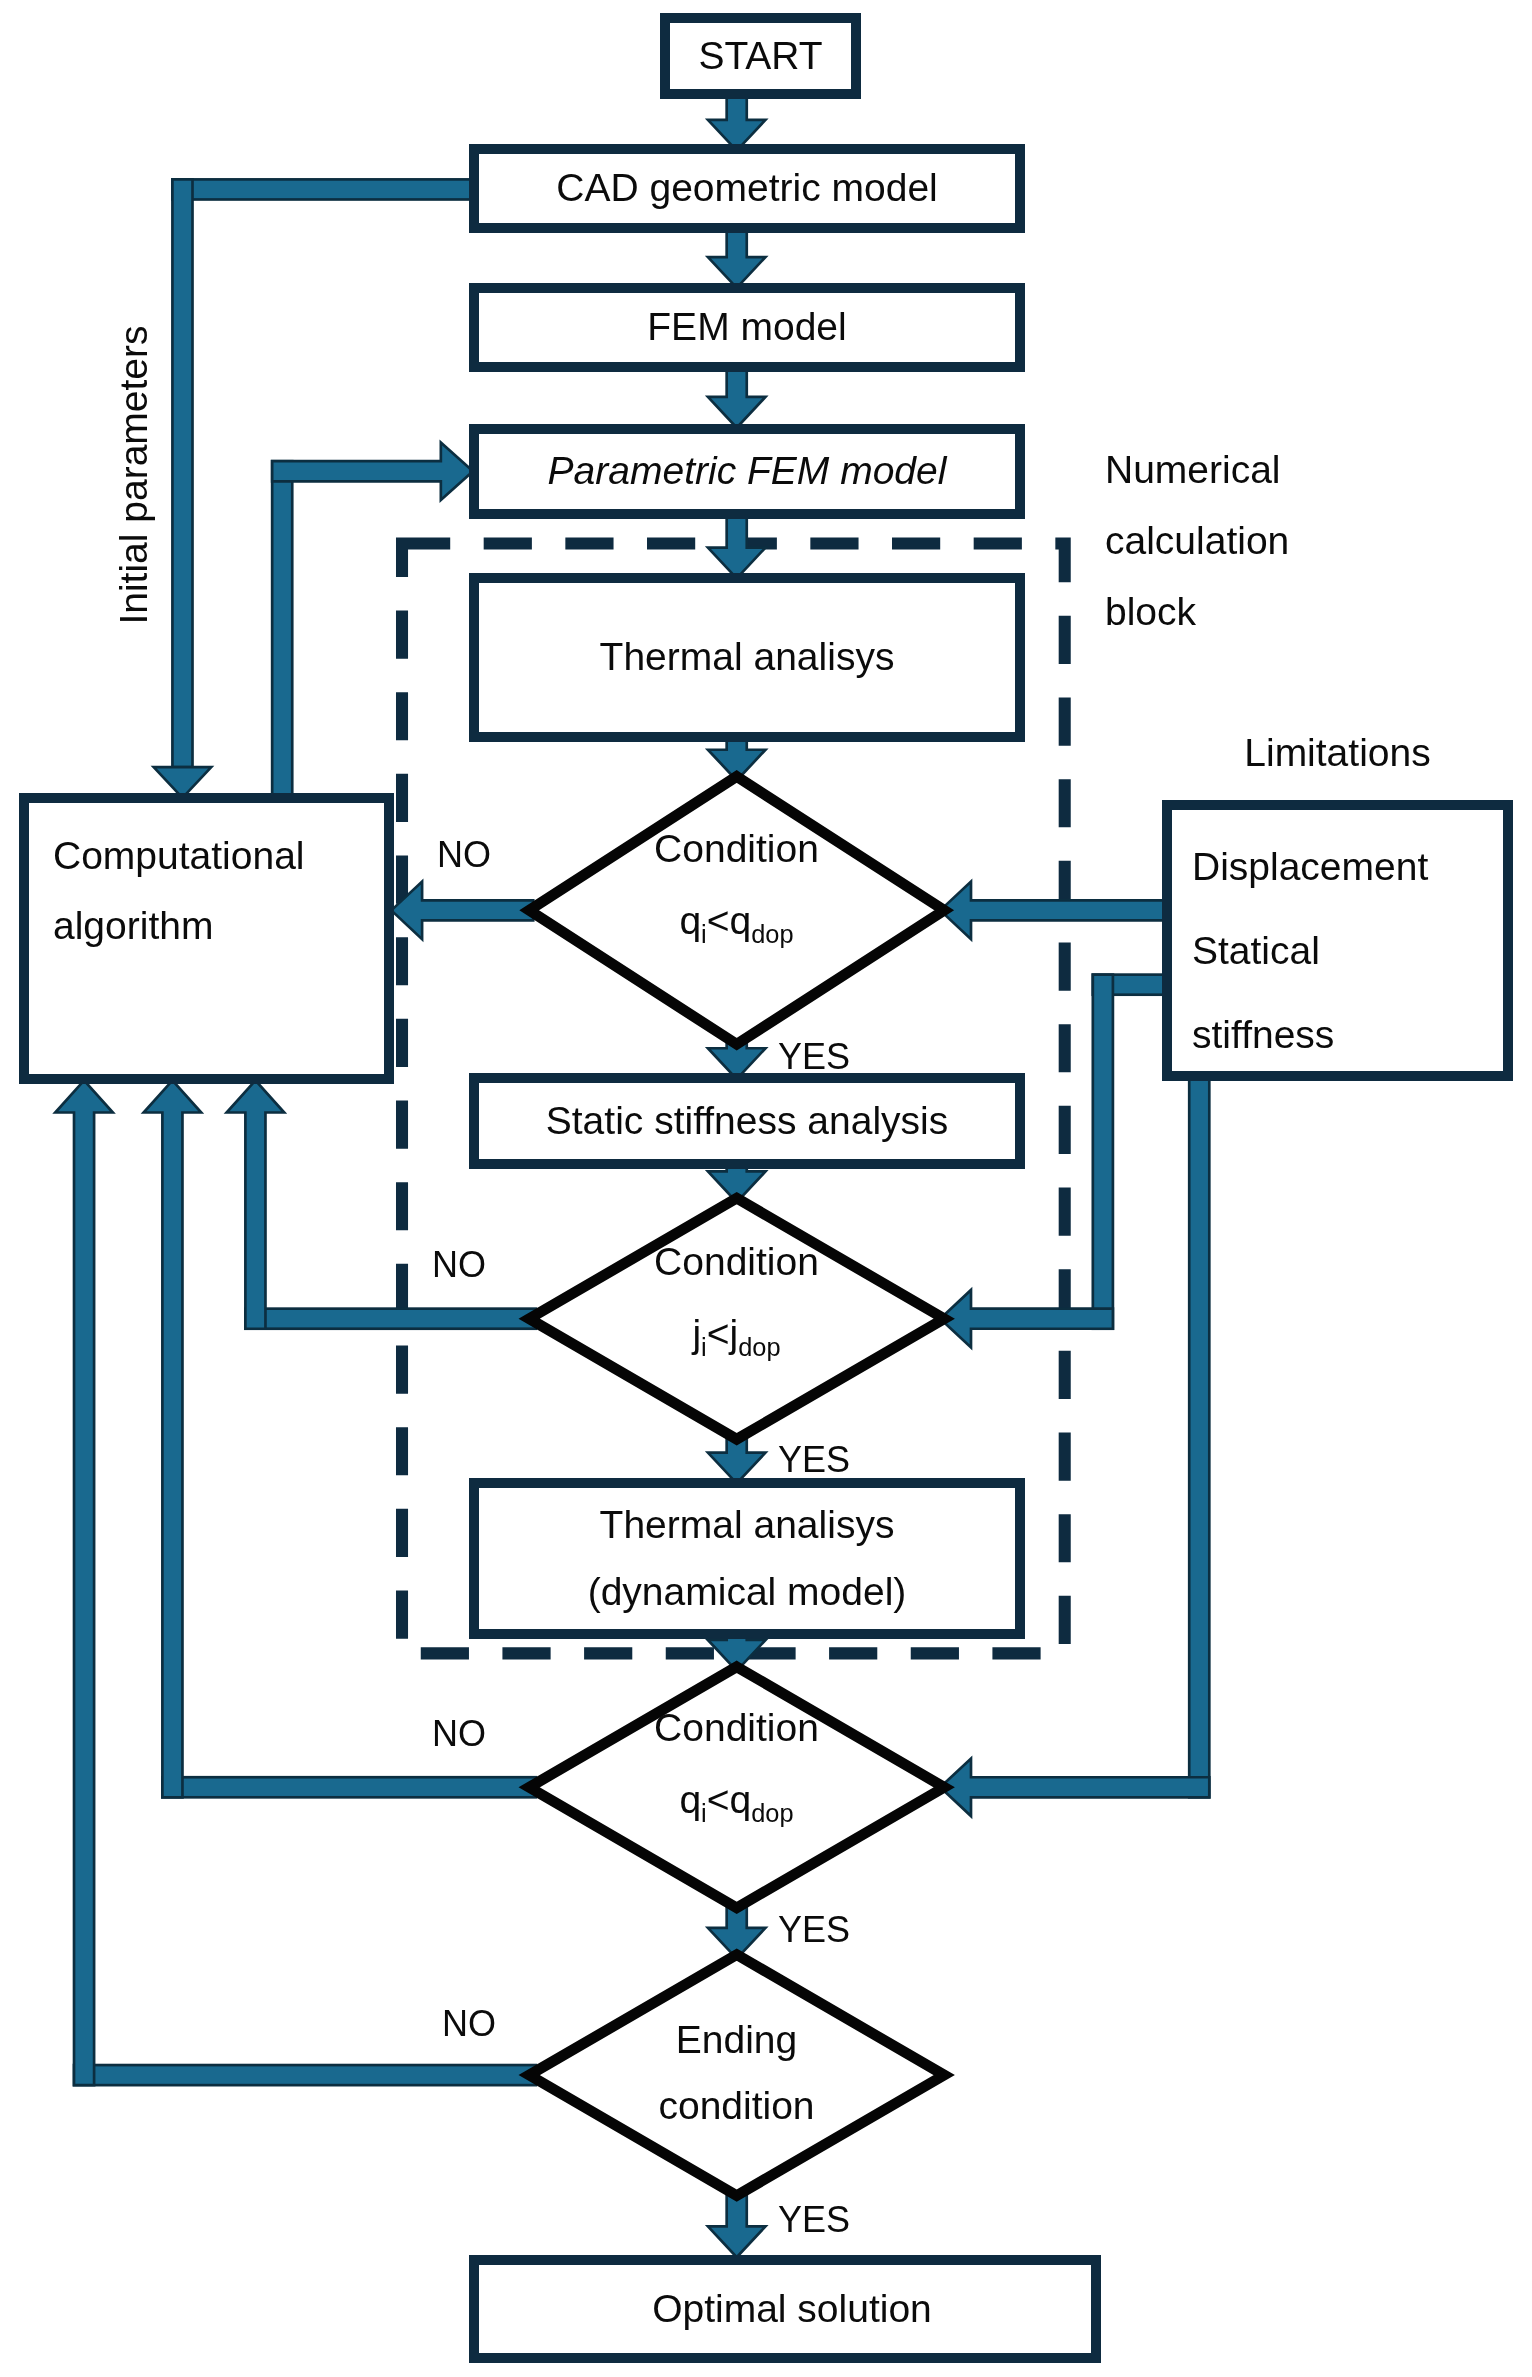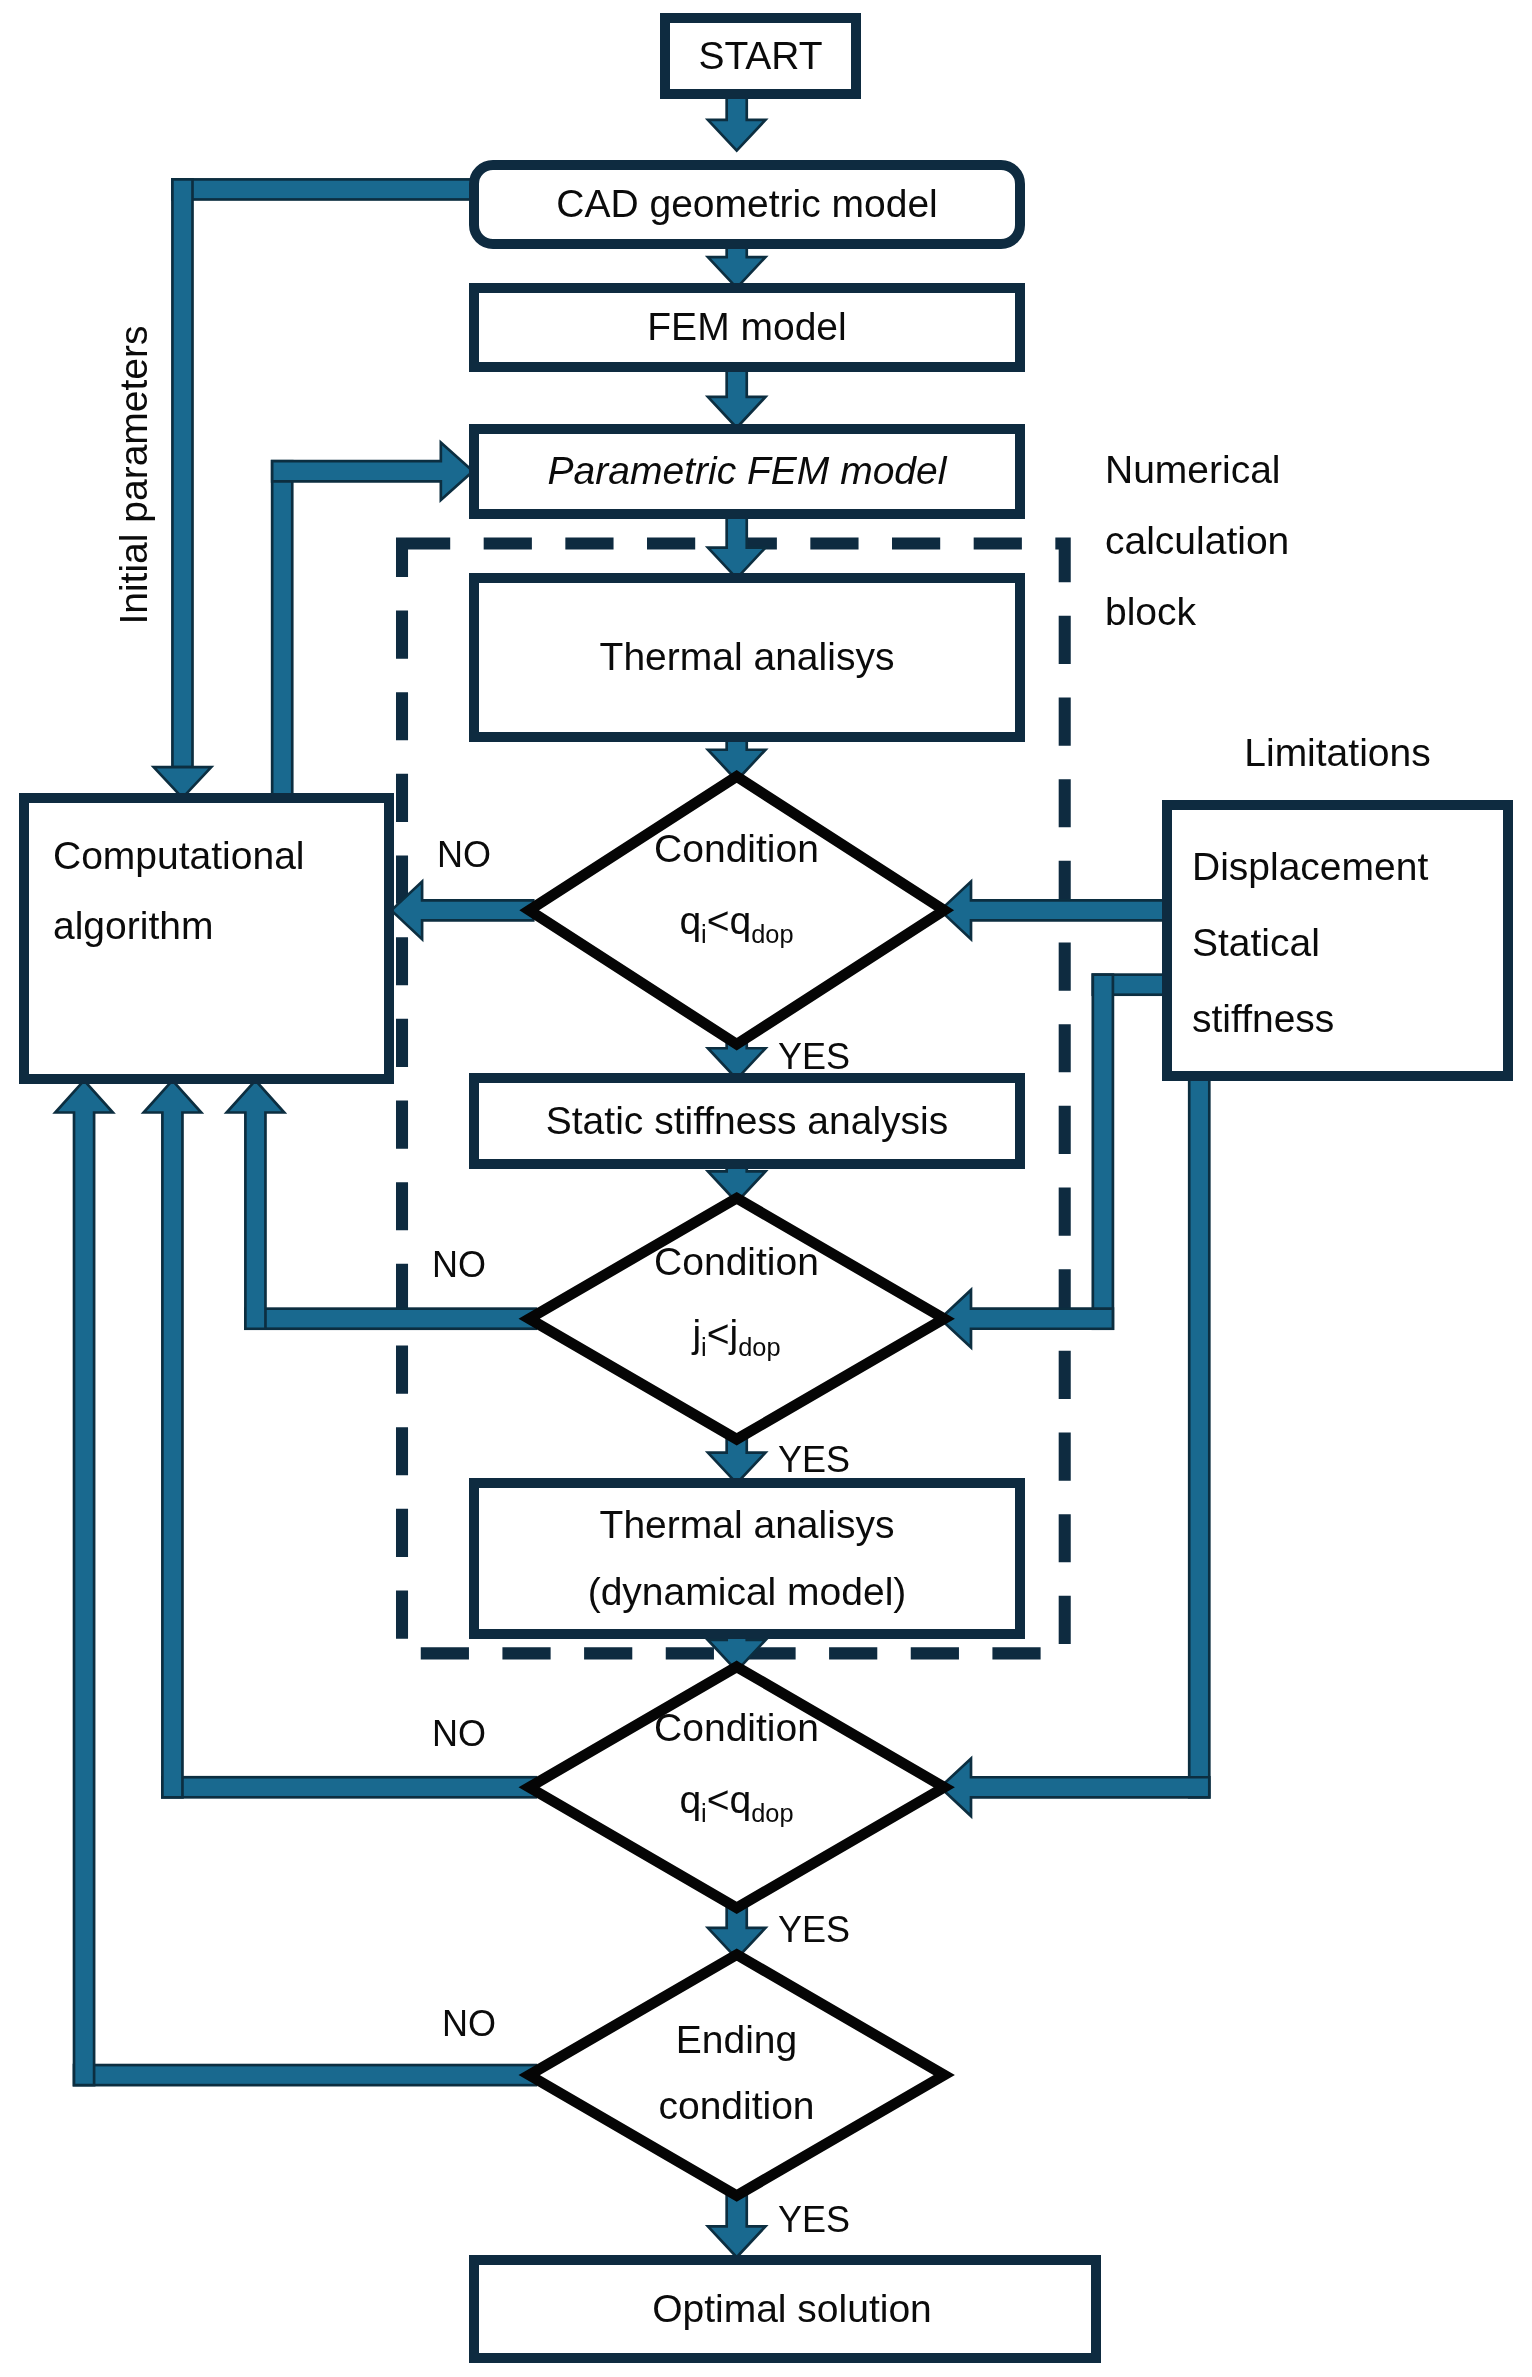--- a/index.html
+++ b/index.html
@@ -83,21 +83,21 @@
       <polygon points="1100,1790 1410,1970 1100,2150 790,1970"></polygon>
       <polygon points="1100,2490 1410,2670 1100,2850 790,2670"></polygon>
       <polygon points="1100,2920 1410,3100 1100,3280 790,3100"></polygon>
     </g>
   </svg>
 
   <div class="box" style="left:636px;top:13.4px;width:201px;height:86px;margin-left:24px;">
     <div>START</div>
   </div>
 
-  <div class="box" style="left:469px;top:160px;width:556px;height:89px;border-radius:24px;">
+  <div class="box" style="left:469px;top:144px;width:556px;height:89px;">
     <div>CAD geometric model</div>
   </div>
 
   <div class="box" style="left:469px;top:283px;width:556px;height:89px;">
     <div>FEM model</div>
   </div>
 
   <div class="box" style="left:469px;top:424px;width:556px;height:95px;font-style:italic;">
     <div>Parametric FEM model</div>
   </div>
@@ -117,21 +117,21 @@
 
   <div class="box" style="left:469px;top:2255px;width:632px;height:108px;padding-left:14px;">
     <div>Optimal solution</div>
   </div>
 
   <div class="box leftalign" style="left:19px;top:793px;width:375px;height:291px;padding:18px 0 0 24px;">
     <div>Computational</div>
     <div>algorithm</div>
   </div>
 
-  <div class="box leftalign" style="left:1162px;top:800px;width:351px;height:281px;padding:19px 0 0 20px;line-height:1.95;">
+  <div class="box leftalign" style="left:1162px;top:800px;width:351px;height:281px;padding:19px 0 0 20px;line-height:1.95;gap:8px;">
     <div>Displacement</div>
     <div>Statical</div>
     <div>stiffness</div>
   </div>
 
   <div class="dtext" style="left:569px;top:827px;">
     <div>Condition</div>
     <div class="formula"><span>q</span><sub>i</sub><span>&lt;</span><span>q</span><sub>dop</sub></div>
   </div>
 

